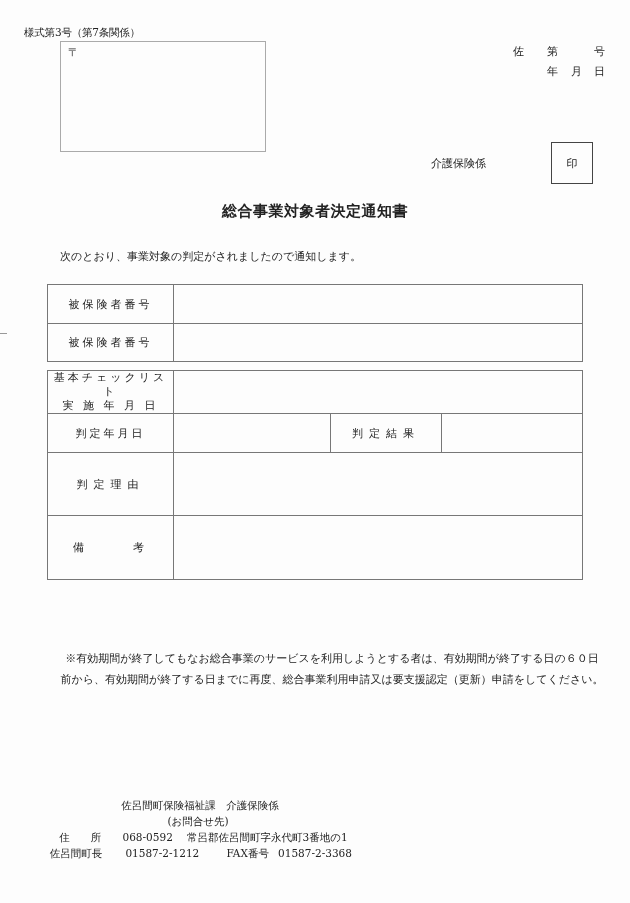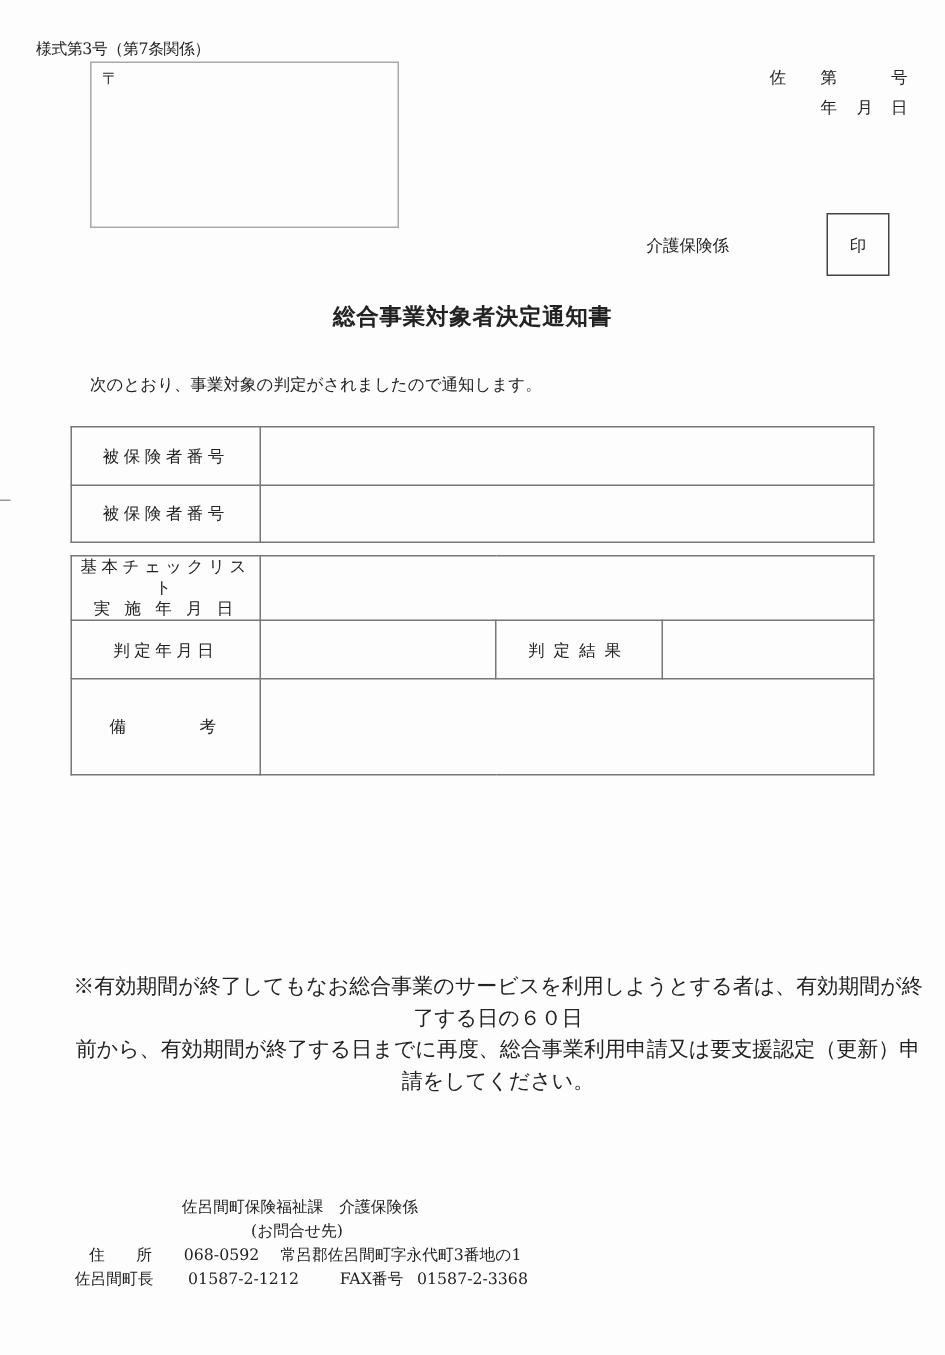--- a/index.html
+++ b/index.html
@@ -19,21 +19,21 @@
           display: flex; align-items: center; justify-content: center; font-size: 11px; }
   .title { left: 0; width: 630px; top: 202px; font-size: 15px; font-weight: bold; letter-spacing: 0.5px; }
   .intro { left: 60px; top: 249px; font-size: 11px; }
   .margin-mark { left: 0; top: 333px; width: 7px; height: 0; border-top: 1px solid #999; }
   table.form { position: absolute; border-collapse: collapse; table-layout: fixed; border-radius: 15px; }
   table.form td { border: 1px solid #777; padding: 0; font-size: 11px; }
   td.label { text-align: center; letter-spacing: 3px; }
   .t1 { left: 47px; top: 284px; width: 536px; }
   .t2 { left: 47px; top: 370px; width: 536px; }
   .two-line { line-height: 14px; letter-spacing: 0; }
-  .note { left: 47px; top: 648px; width: 570px; font-size: 14px; line-height: 21px; }
+  .note { left: 47px; top: 648px; width: 570px; font-size: 11px; line-height: 21px; }
   .contact { left: 44px; top: 797px; font-size: 10.5px; line-height: 16px; }
   .contact .row span { display: inline-block; }
 </style>
 </head>
 <body>
 
 <div class="abs form-no">様式第3号（第7条関係）</div>
 
 <div class="abs addr-box">
   <span class="postal">〒</span>
@@ -88,20 +88,24 @@
       <div>実 施 年 月 日</div>
     </td>
     <td colspan="3"></td>
   </tr>
   <tr style="height:39px">
     <td class="label">判定年月日</td>
     <td></td>
     <td class="label" style="letter-spacing:6px">判定結果</td>
     <td></td>
   </tr>
+  <tr style="height:63px">
+    <td class="label" style="letter-spacing:6px">判定理由</td>
+    <td colspan="3"></td>
+  </tr>
   <tr style="height:64px">
     <td class="label" style="letter-spacing:4px">備　　　考</td>
     <td colspan="3"></td>
   </tr>
 </tbody>
   </table>
 
 <div class="abs note">
   <div>※有効期間が終了してもなお総合事業のサービスを利用しようとする者は、有効期間が終了する日の６０日</div>
   <div>前から、有効期間が終了する日までに再度、総合事業利用申請又は要支援認定（更新）申請をしてください。</div>

